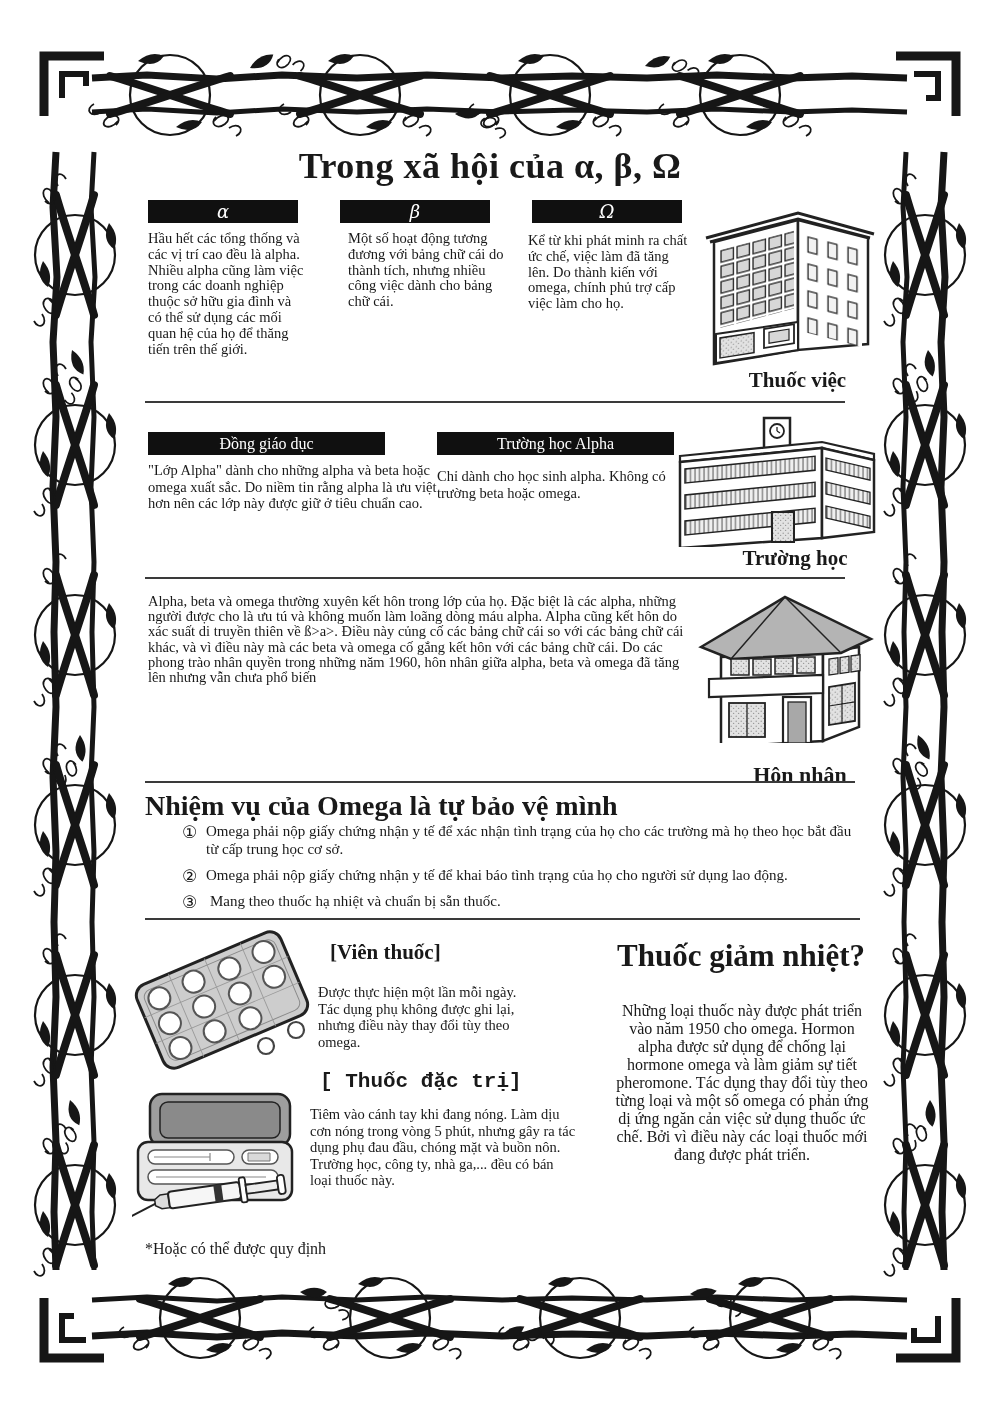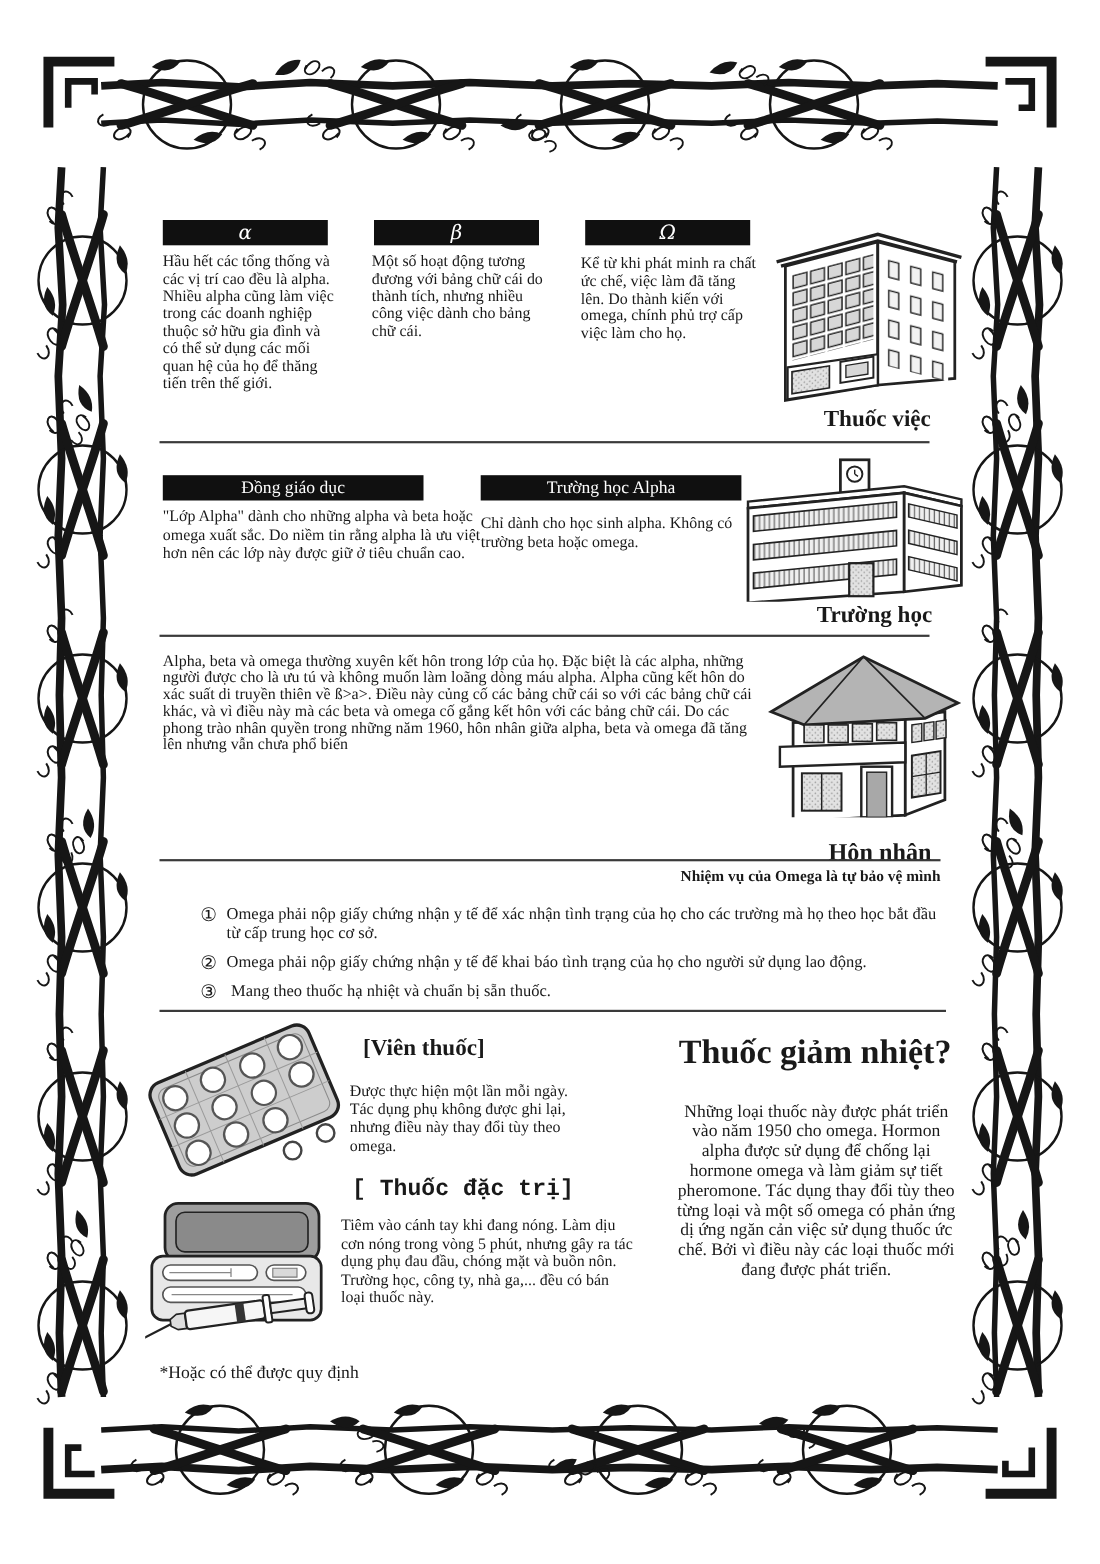--- a/index.html
+++ b/index.html
@@ -9,21 +9,21 @@
   .border-svg{position:absolute;left:0;top:0;z-index:0;}
   .content{position:absolute;left:0;top:0;width:1000px;height:1422px;z-index:1;}
   .title{font-size:36px;font-weight:bold;text-align:center;letter-spacing:.5px;}
   .bar{background:#101010;color:#fff;text-align:center;height:23px;line-height:23px;
        font-size:16.5px;}
   .bar .greek{font-style:italic;font-family:"DejaVu Serif",serif;font-size:18px;}
   .body-txt{font-size:14.5px;line-height:15.8px;text-align:left;}
   .body-txt2{font-size:14.5px;line-height:16.6px;}
   .bld-label{font-size:21px;font-weight:bold;text-align:center;}
   .hr{border-top:2px solid #3a3a3a;height:0;}
-  .sec-head{font-size:14px;font-weight:bold;text-align:right;}
+  .sec-head{font-size:28px;font-weight:bold;text-align:left;}
   .duty-num{font-size:17px;line-height:20px;font-family:"DejaVu Sans",sans-serif;}
   .duty-txt{font-size:15px;line-height:17.5px;}
   .med-head{font-size:21px;font-weight:bold;}
   .big-head{font-size:31px;font-weight:bold;text-align:center;}
   .center-col{font-size:16px;line-height:18px;text-align:center;}
   .footnote{font-size:16px;}
 </style>
 </head>
 <body>
 
@@ -114,32 +114,33 @@
     <use href="#sprig" transform="translate(72,350) rotate(80)"></use>
     <use href="#sprig" transform="translate(80,735) rotate(100)"></use>
     <use href="#sprig" transform="translate(70,1100) rotate(85)"></use>
     <use href="#sprig" transform="translate(928,350) rotate(95)"></use>
     <use href="#sprig" transform="translate(918,735) rotate(80)"></use>
     <use href="#sprig" transform="translate(930,1100) rotate(100)"></use>
   </svg>
 
   <div class="content">
 
+    <div class="abs title" style="left:230px;top:145px;width:520px;">Trong xã hội của α, β, Ω</div>
 
     <div class="abs bar" style="left:148px;top:200px;width:150px;">
       <span class="greek">α</span>
     </div>
     <div class="abs bar" style="left:340px;top:200px;width:150px;">
       <span class="greek">β</span>
     </div>
     <div class="abs bar" style="left:532px;top:200px;width:150px;">
       <span class="greek">Ω</span>
     </div>
     <div class="abs body-txt" style="left:148px;top:231px;width:158px;">Hầu hết các tổng thống và các vị trí cao đều là alpha. Nhiều alpha cũng làm việc trong các doanh nghiệp thuộc sở hữu gia đình và có thể sử dụng các mối quan hệ của họ để thăng tiến trên thế giới.</div>
-    <div class="abs body-txt" style="left:338px;top:231px;width:156px;">Một số hoạt động tương đương với bảng chữ cái do thành tích, nhưng nhiều công việc dành cho bảng chữ cái.</div>
+    <div class="abs body-txt" style="left:348px;top:231px;width:156px;">Một số hoạt động tương đương với bảng chữ cái do thành tích, nhưng nhiều công việc dành cho bảng chữ cái.</div>
     <div class="abs body-txt" style="left:528px;top:233px;width:164px;">Kể từ khi phát minh ra chất ức chế, việc làm đã tăng lên. Do thành kiến với omega, chính phủ trợ cấp việc làm cho họ.</div>
 
     <svg class="abs" style="left:700px;top:198px;" width="185" height="172" viewBox="0 0 185 172">
       <path d="M10,44 L98,21 L170,40" fill="none" stroke="#222" stroke-width="3"></path>
       <path d="M6,40 L98,15 L174,36" fill="none" stroke="#222" stroke-width="3"></path>
       <polygon points="14,44 98,22 98,152 14,166" fill="#fff" stroke="#222" stroke-width="2.5"></polygon>
       <polygon points="98,22 168,40 168,146 98,152" fill="#fff" stroke="#222" stroke-width="2.5"></polygon>
       <g transform="translate(20,52) skewY(-14.7)">
         <rect width="74" height="78" fill="url(#win1)"></rect>
       </g>

